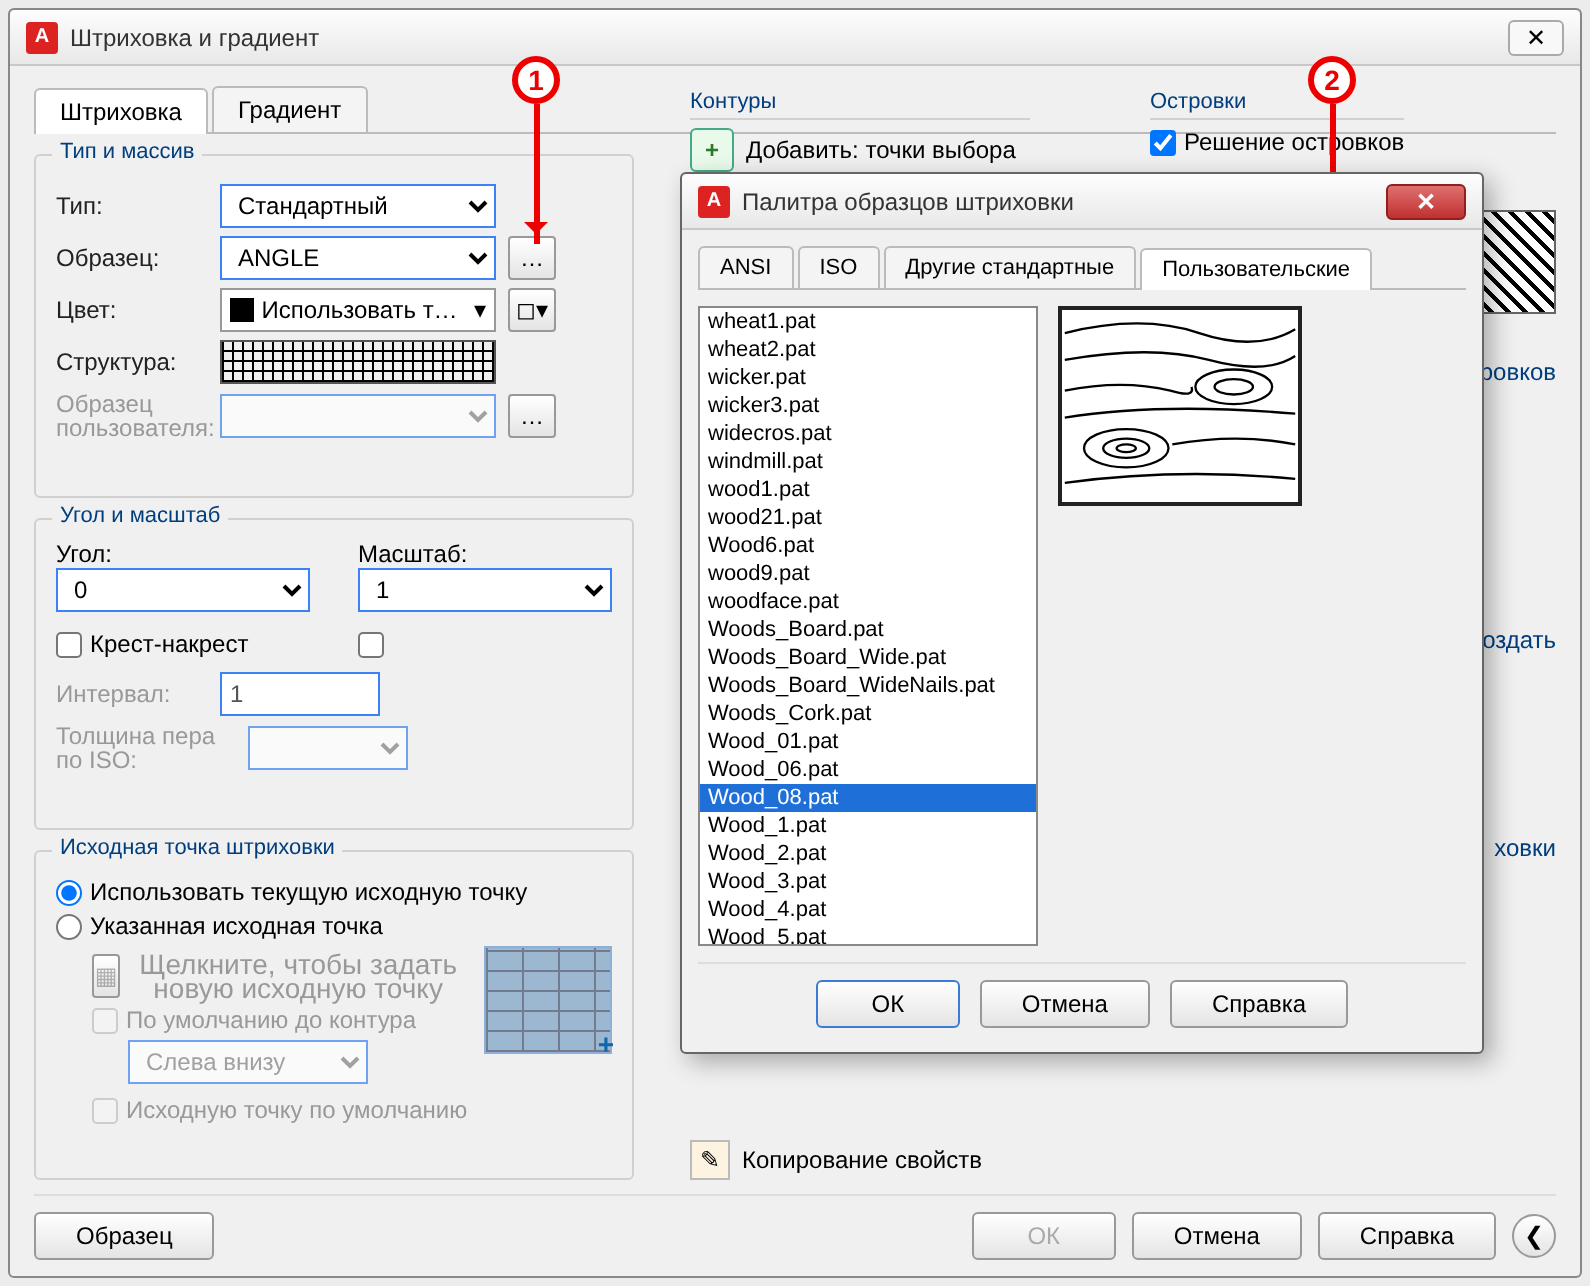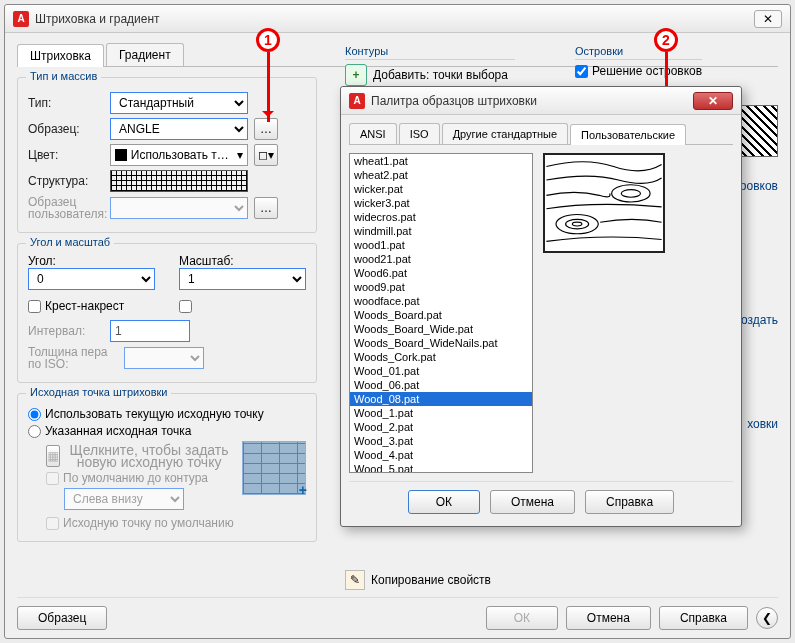--- a/index.html
+++ b/index.html
@@ -7,21 +7,21 @@
 .window { background: #f0f0f0; border: 1px solid #888; border-radius: 3px; position: absolute; }
 .titlebar { height: 28px; background: linear-gradient(#fdfdfd,#e8e8e8); border-bottom: 1px solid #c8c8c8; display: flex; align-items: center; padding: 0 8px; border-radius: 3px 3px 0 0; }
 .titlebar .a-icon { width: 16px; height: 16px; background: #d22; color: #fff; font-weight: bold; display: flex; align-items: center; justify-content: center; border-radius: 2px; margin-right: 6px; font-size: 10px; }
 .titlebar .title { flex: 1; color: #333; }
 .close-x { width: 40px; height: 18px; background: linear-gradient(#e07070,#c03030); border: 1px solid #902020; border-radius: 3px; color: #fff; display: flex; align-items: center; justify-content: center; font-weight: bold; cursor: pointer; }
 .titlebar .min-btn { width: 28px; height: 18px; border: 1px solid #aaa; border-radius: 3px; background: #f8f8f8; margin-left: 4px; display: flex; align-items: center; justify-content: center; cursor: pointer; }
 .body { padding: 10px 12px; }
 .tabs { display: flex; border-bottom: 1px solid #bbb; }
 .tab { padding: 4px 12px; border: 1px solid #bbb; border-bottom: none; background: #f4f4f4; margin-right: 2px; border-radius: 3px 3px 0 0; cursor: pointer; }
 .tab.active { background: #fff; position: relative; top: 1px; }
-.grp { border: 1px solid #d0d0d0; border-radius: 3px; margin: 10px 0 6px; padding: 10px 10px 8px; position: relative; }
+.grp { border: 1px solid #d0d0d0; border-radius: 3px; margin: 10px 0 6px; padding: 10px 10px 24px; position: relative; }
 .grp-title { position: absolute; top: -8px; left: 8px; background: #f0f0f0; padding: 0 4px; color: #003e7e; font-size: 11px; }
 .row { display: flex; align-items: center; margin: 4px 0; gap: 6px; }
 .lbl { width: 76px; color: #222; }
 .lbl.dim { color: #999; }
 select, input[type=text] { height: 22px; border: 1px solid #3b82f6; background: #fff; padding: 0 4px; }
 .sel-w { width: 138px; }
 .btn-sm { width: 24px; height: 22px; border: 1px solid #999; background: linear-gradient(#fff,#e4e4e4); border-radius: 2px; display: flex; align-items: center; justify-content: center; cursor: pointer; padding: 0; }
 .swatch { width: 138px; height: 22px; border: 1px solid #999; display: flex; align-items: center; padding: 0 4px; gap: 4px; background: #fff; }
 .sw-box { width: 12px; height: 12px; background: #000; }
 .pattern-box { width: 138px; height: 22px; border: 1px solid #555; background:
@@ -46,21 +46,21 @@
 .circ { width: 22px; height: 22px; border: 1px solid #999; border-radius: 50%; display: flex; align-items: center; justify-content: center; background: linear-gradient(#fff,#e4e4e4); cursor: pointer; }
 .callout { position: absolute; pointer-events: none; }
 .callout .num { width: 24px; height: 24px; border: 3px solid #e00; border-radius: 50%; background: #fff; color: #e00; font-weight: bold; display: flex; align-items: center; justify-content: center; font-size: 14px; }
 .arrow1 { width: 3px; height: 70px; background: #e00; position: absolute; }
 .arrow1::after { content:""; position:absolute; bottom:-1px; left:-5px; border:6px solid transparent; border-top-color:#e00; }
 .palette-win { position: absolute; left: 340px; top: 86px; width: 402px; background: #f0f0f0; border: 1px solid #666; border-radius: 3px; box-shadow: 4px 4px 12px rgba(0,0,0,.3); z-index: 10; }
 .palette-tabs { display: flex; border-bottom: 1px solid #bbb; margin: 8px 8px 0; }
 .ptab { padding: 4px 10px; border: 1px solid #bbb; border-bottom: none; background: #f4f4f4; margin-right: 2px; border-radius: 3px 3px 0 0; cursor: pointer; font-size: 11px; }
 .ptab.active { background: #fff; position: relative; top: 1px; }
 .palette-body { display: flex; padding: 8px; gap: 10px; }
-.file-list { width: 184px; height: 320px; border: 1px solid #888; background: #fff; overflow-y: auto; }
+.file-list { width: 170px; height: 320px; border: 1px solid #888; background: #fff; overflow-y: auto; }
 .file-list::-webkit-scrollbar { width: 16px; }
 .file-list::-webkit-scrollbar-track { background: #eee; border-left: 1px solid #ccc; }
 .file-list::-webkit-scrollbar-thumb { background: #c4c4c4; border: 1px solid #999; }
 .file-list .item { padding: 0 4px; line-height: 14px; cursor: pointer; white-space: nowrap; font-size: 11px; }
 .file-list .item.selected { background: #1e6fd8; color: #fff; }
 .preview { width: 122px; height: 100px; border: 2px solid #222; background: #fff; }
 .preview svg { width: 100%; height: 100%; }
 .palette-footer { display: flex; justify-content: center; gap: 10px; padding: 8px 0 12px; border-top: 1px solid #ddd; margin: 0 8px; }
 .thumb-right { position: absolute; right: 12px; top: 100px; width: 60px; height: 52px; border: 1px solid #666; background:
   repeating-linear-gradient(45deg,#000 0 2px,#fff 2px 6px); }

